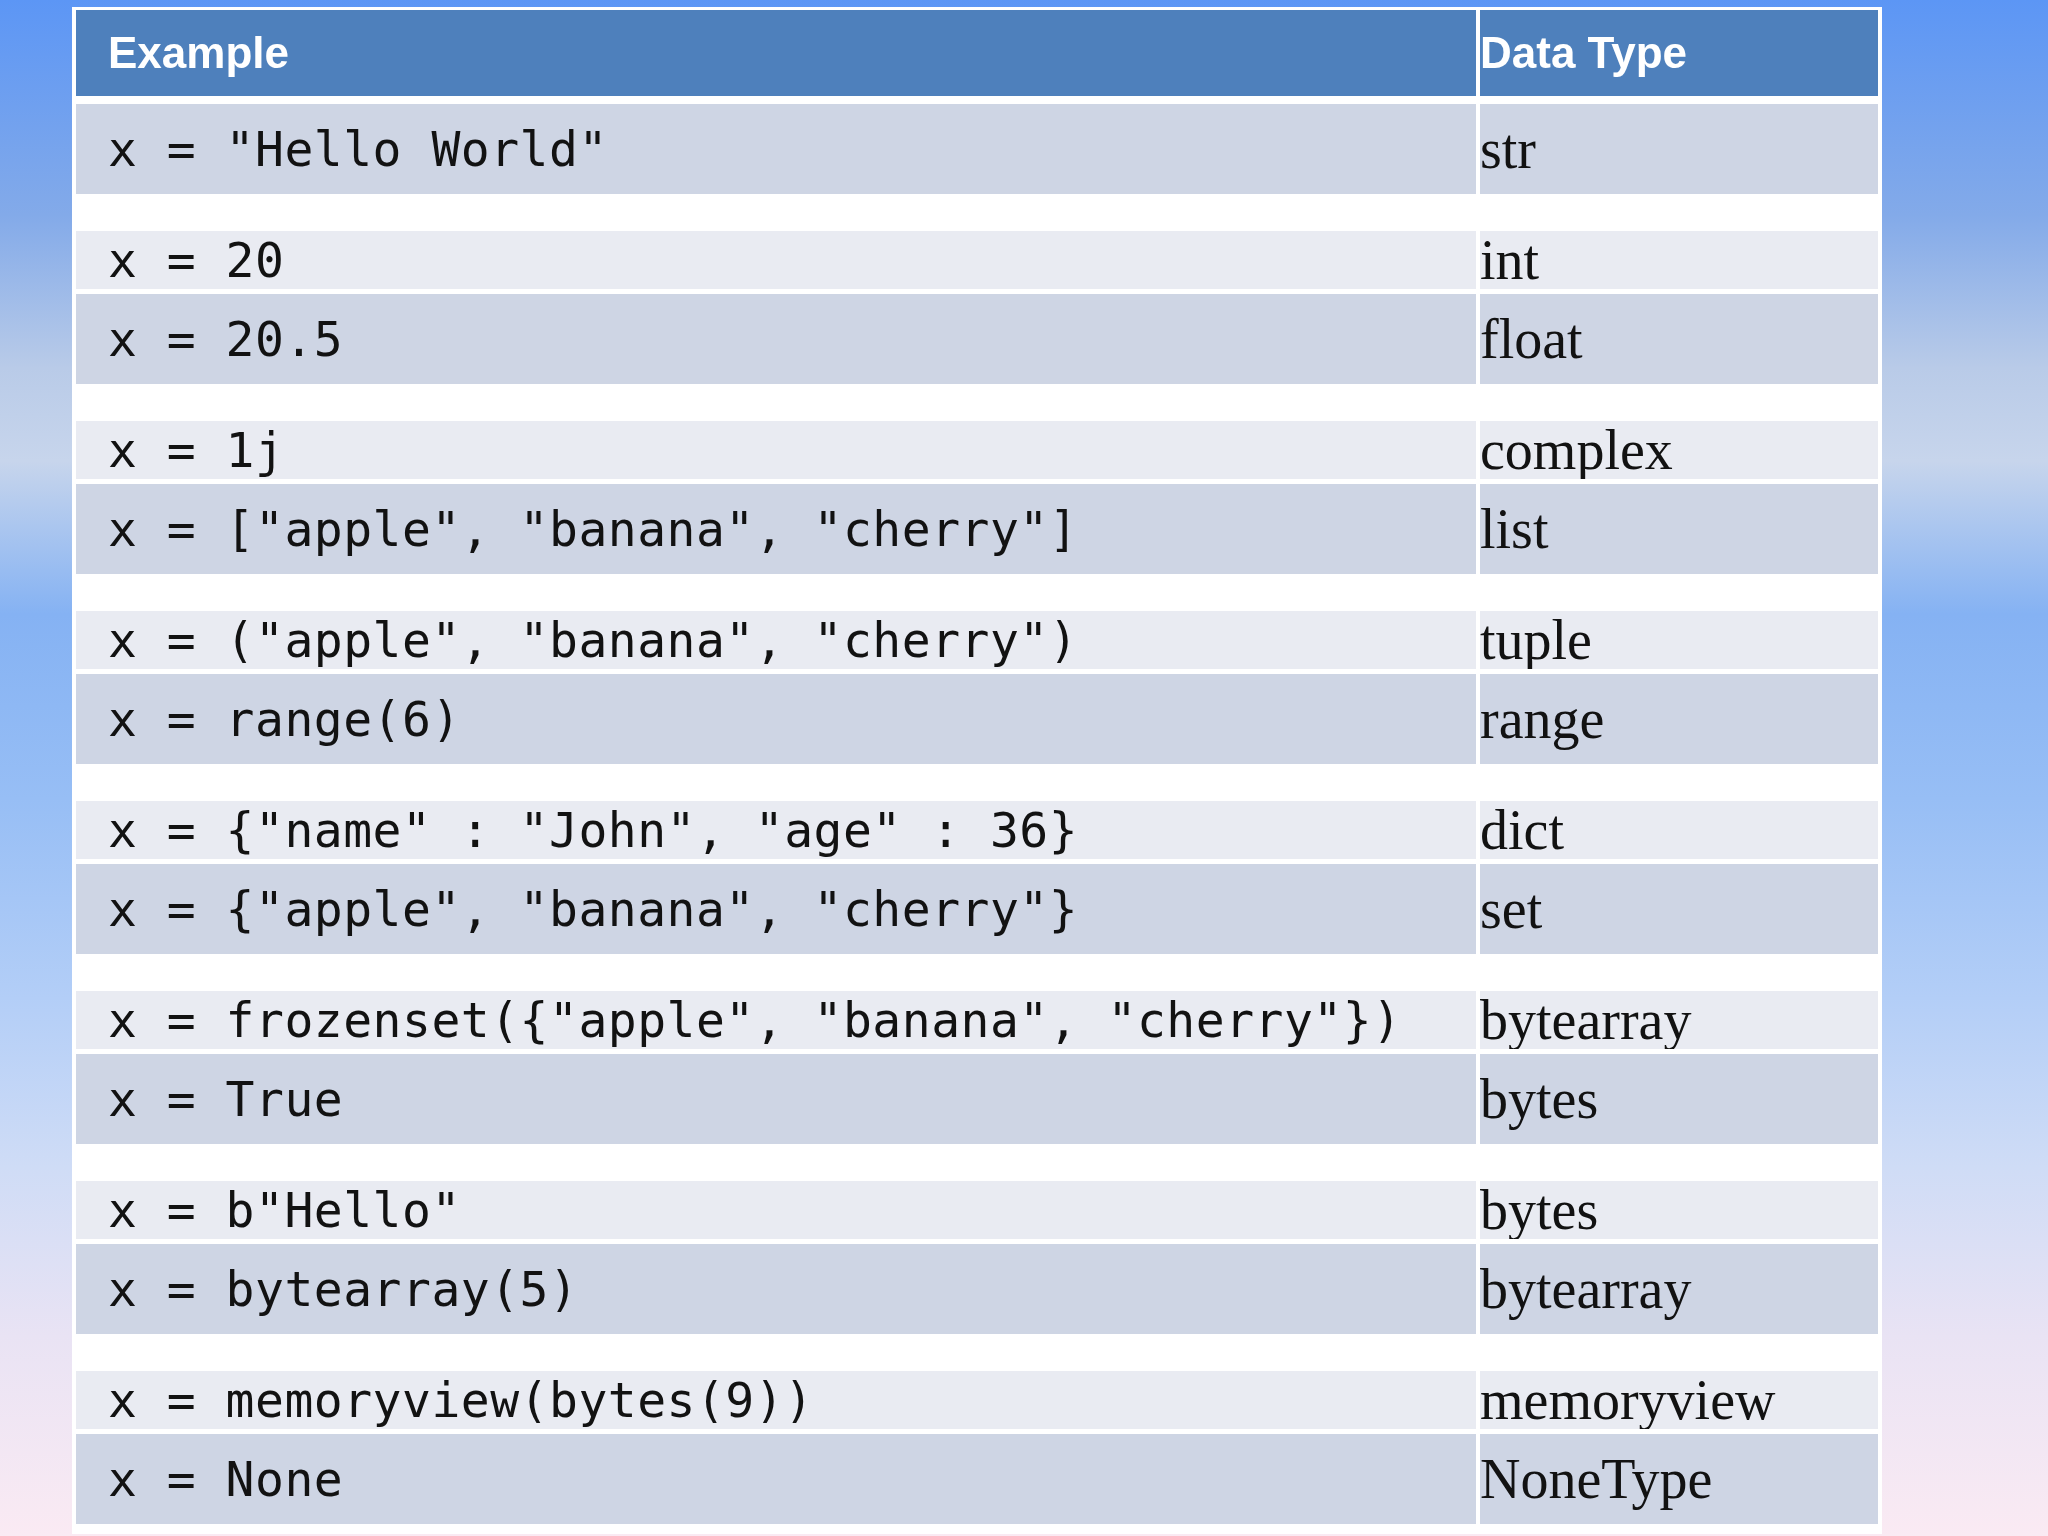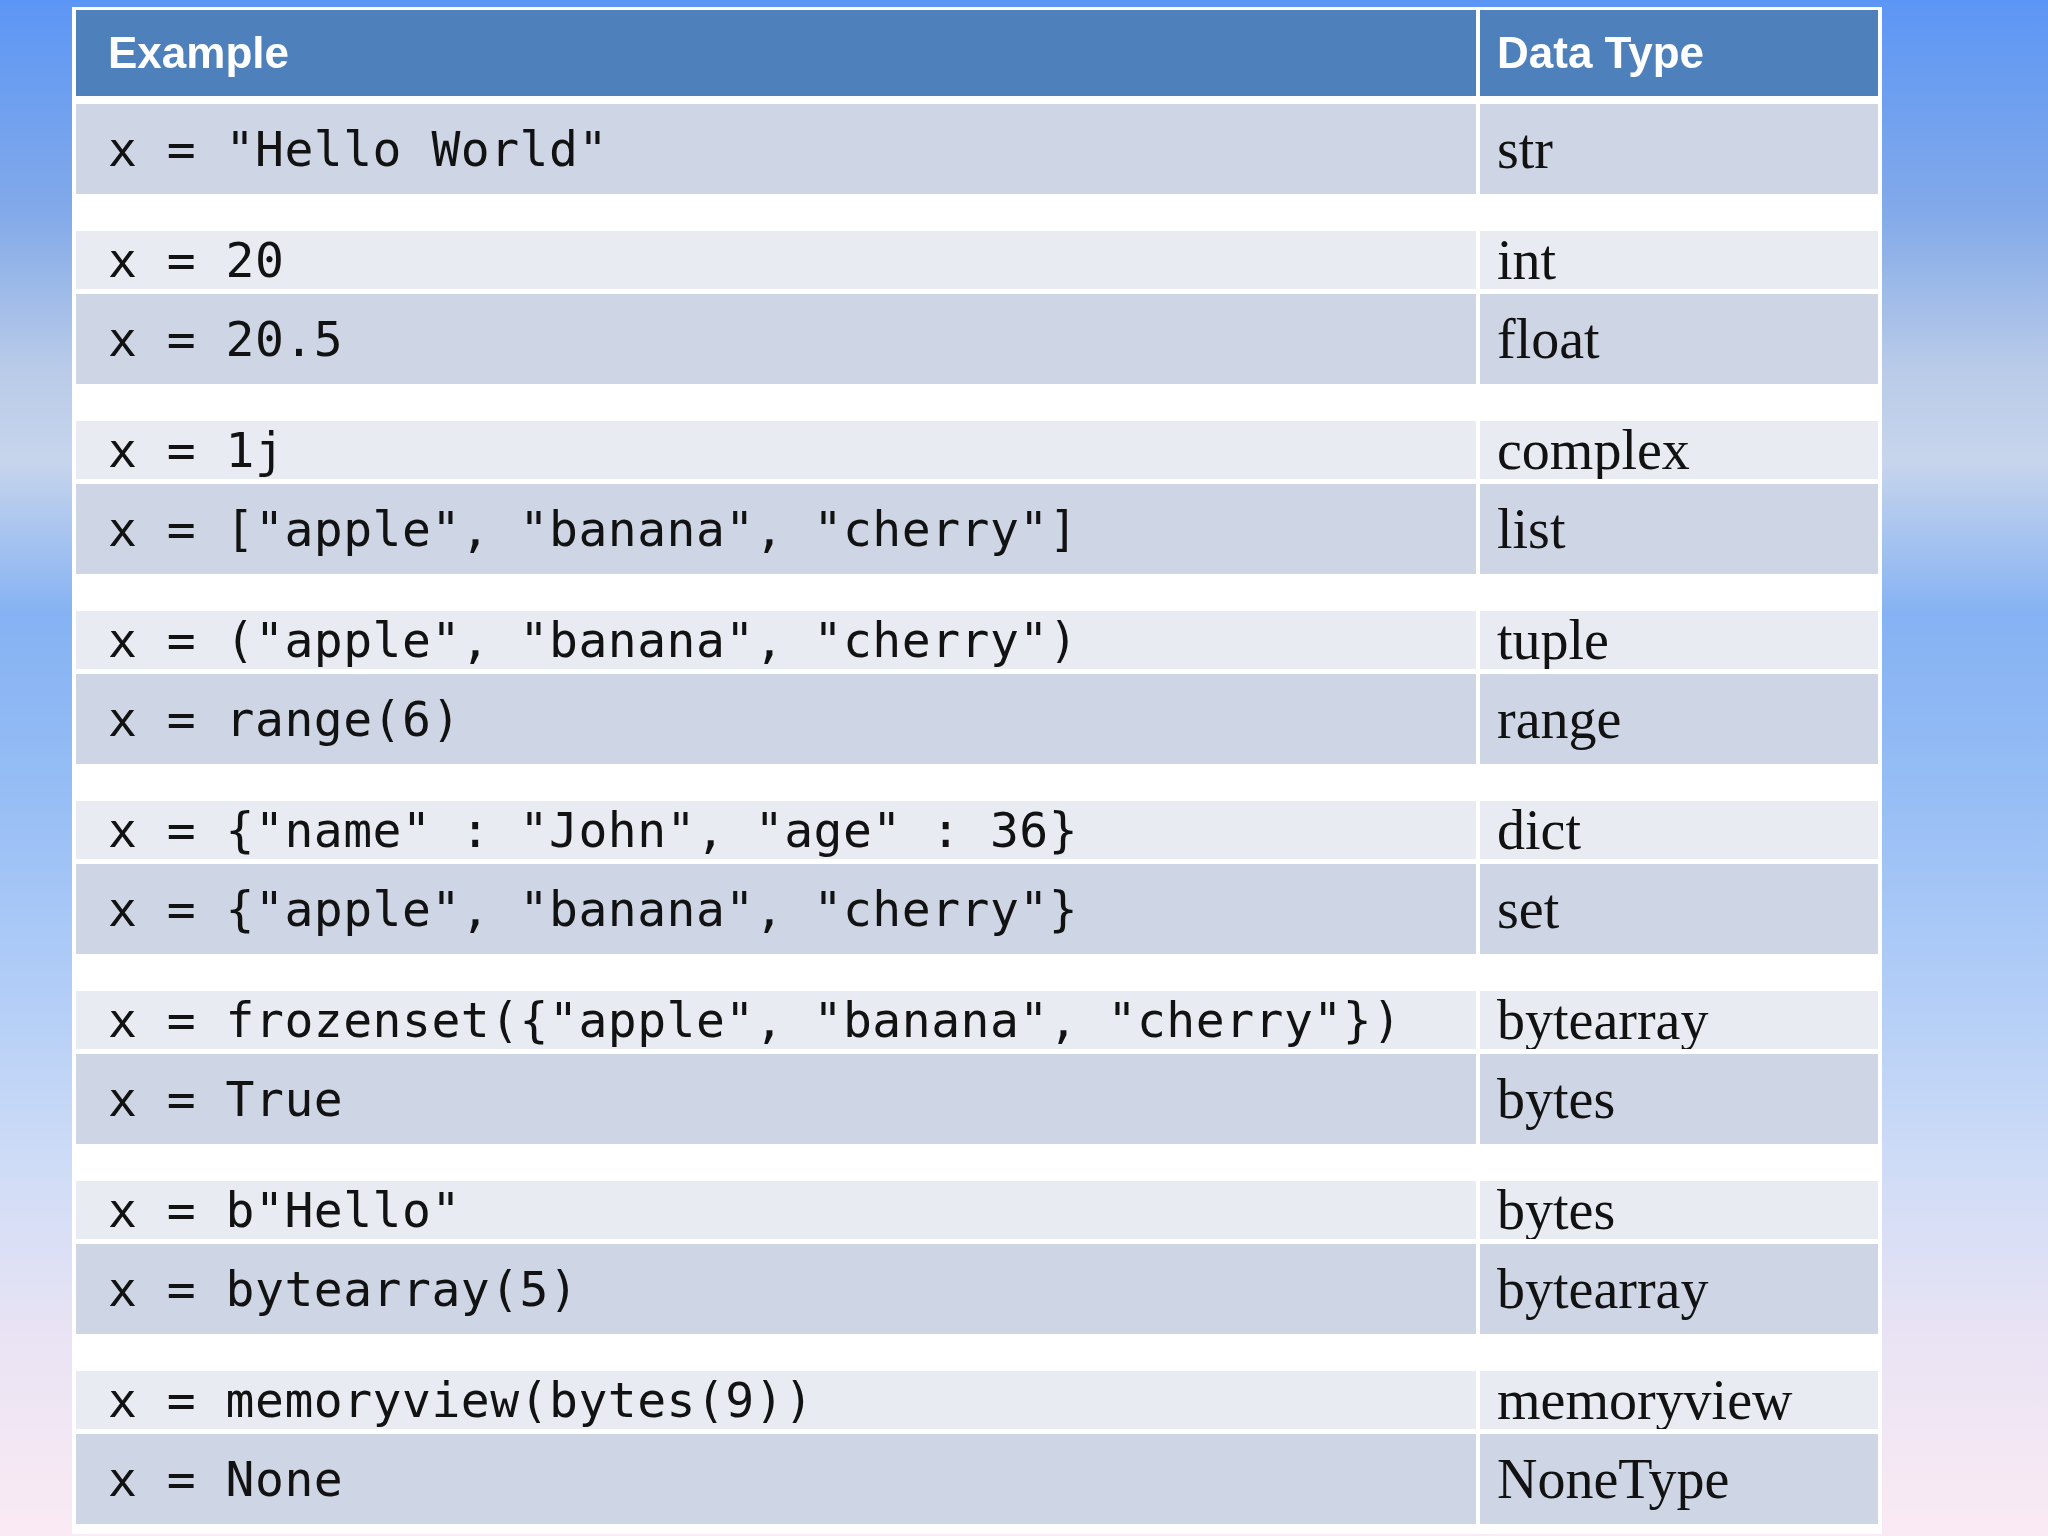--- a/index.html
+++ b/index.html
@@ -57,21 +57,20 @@
     white-space: nowrap;
   }
   .col-example {
     width: 1400px;
     flex: 0 0 1400px;
     padding-left: 32px;
     box-sizing: border-box;
   }
   .col-type {
     flex: 1 1 auto;
-    padding-left: 17px;
     box-sizing: border-box;
   }
   .body-row .col-example {
     font-family: "DejaVu Sans Mono", monospace;
     font-size: 48px;
     color: var(--cell-text, #121212);
     letter-spacing: 0.5px;
   }
   .body-row .col-type {
     font-family: Liberation Serif, serif;

